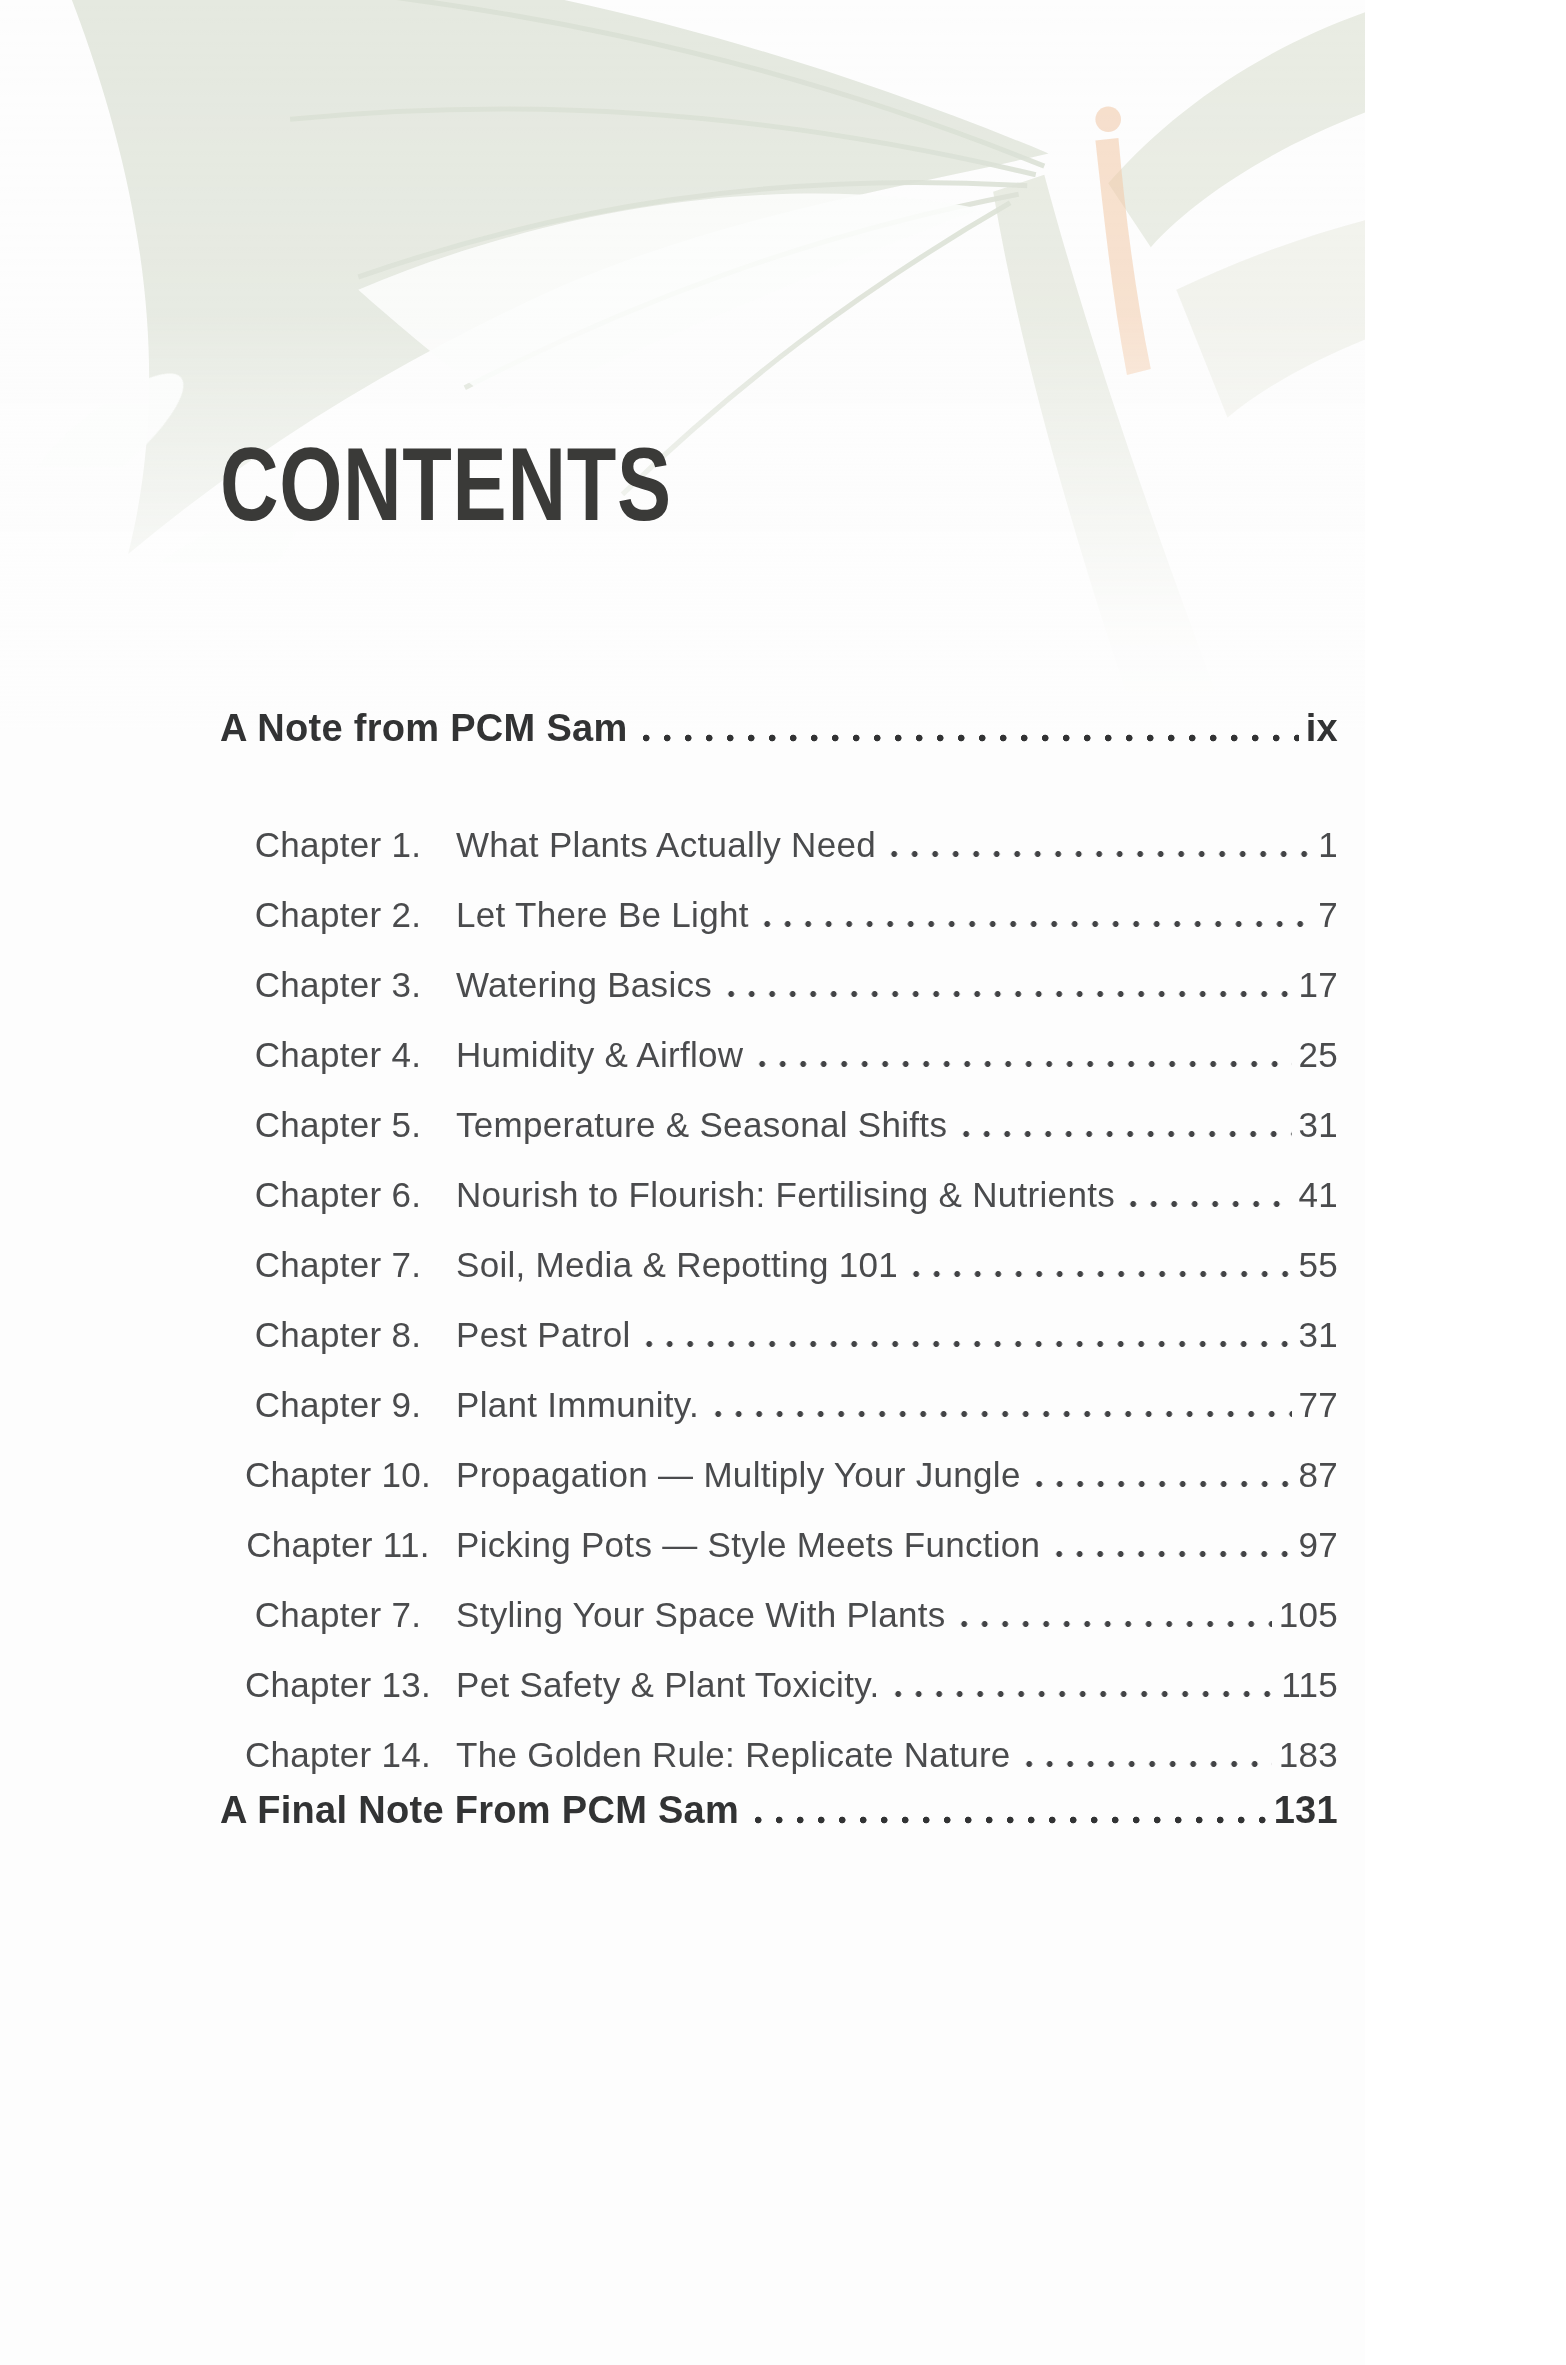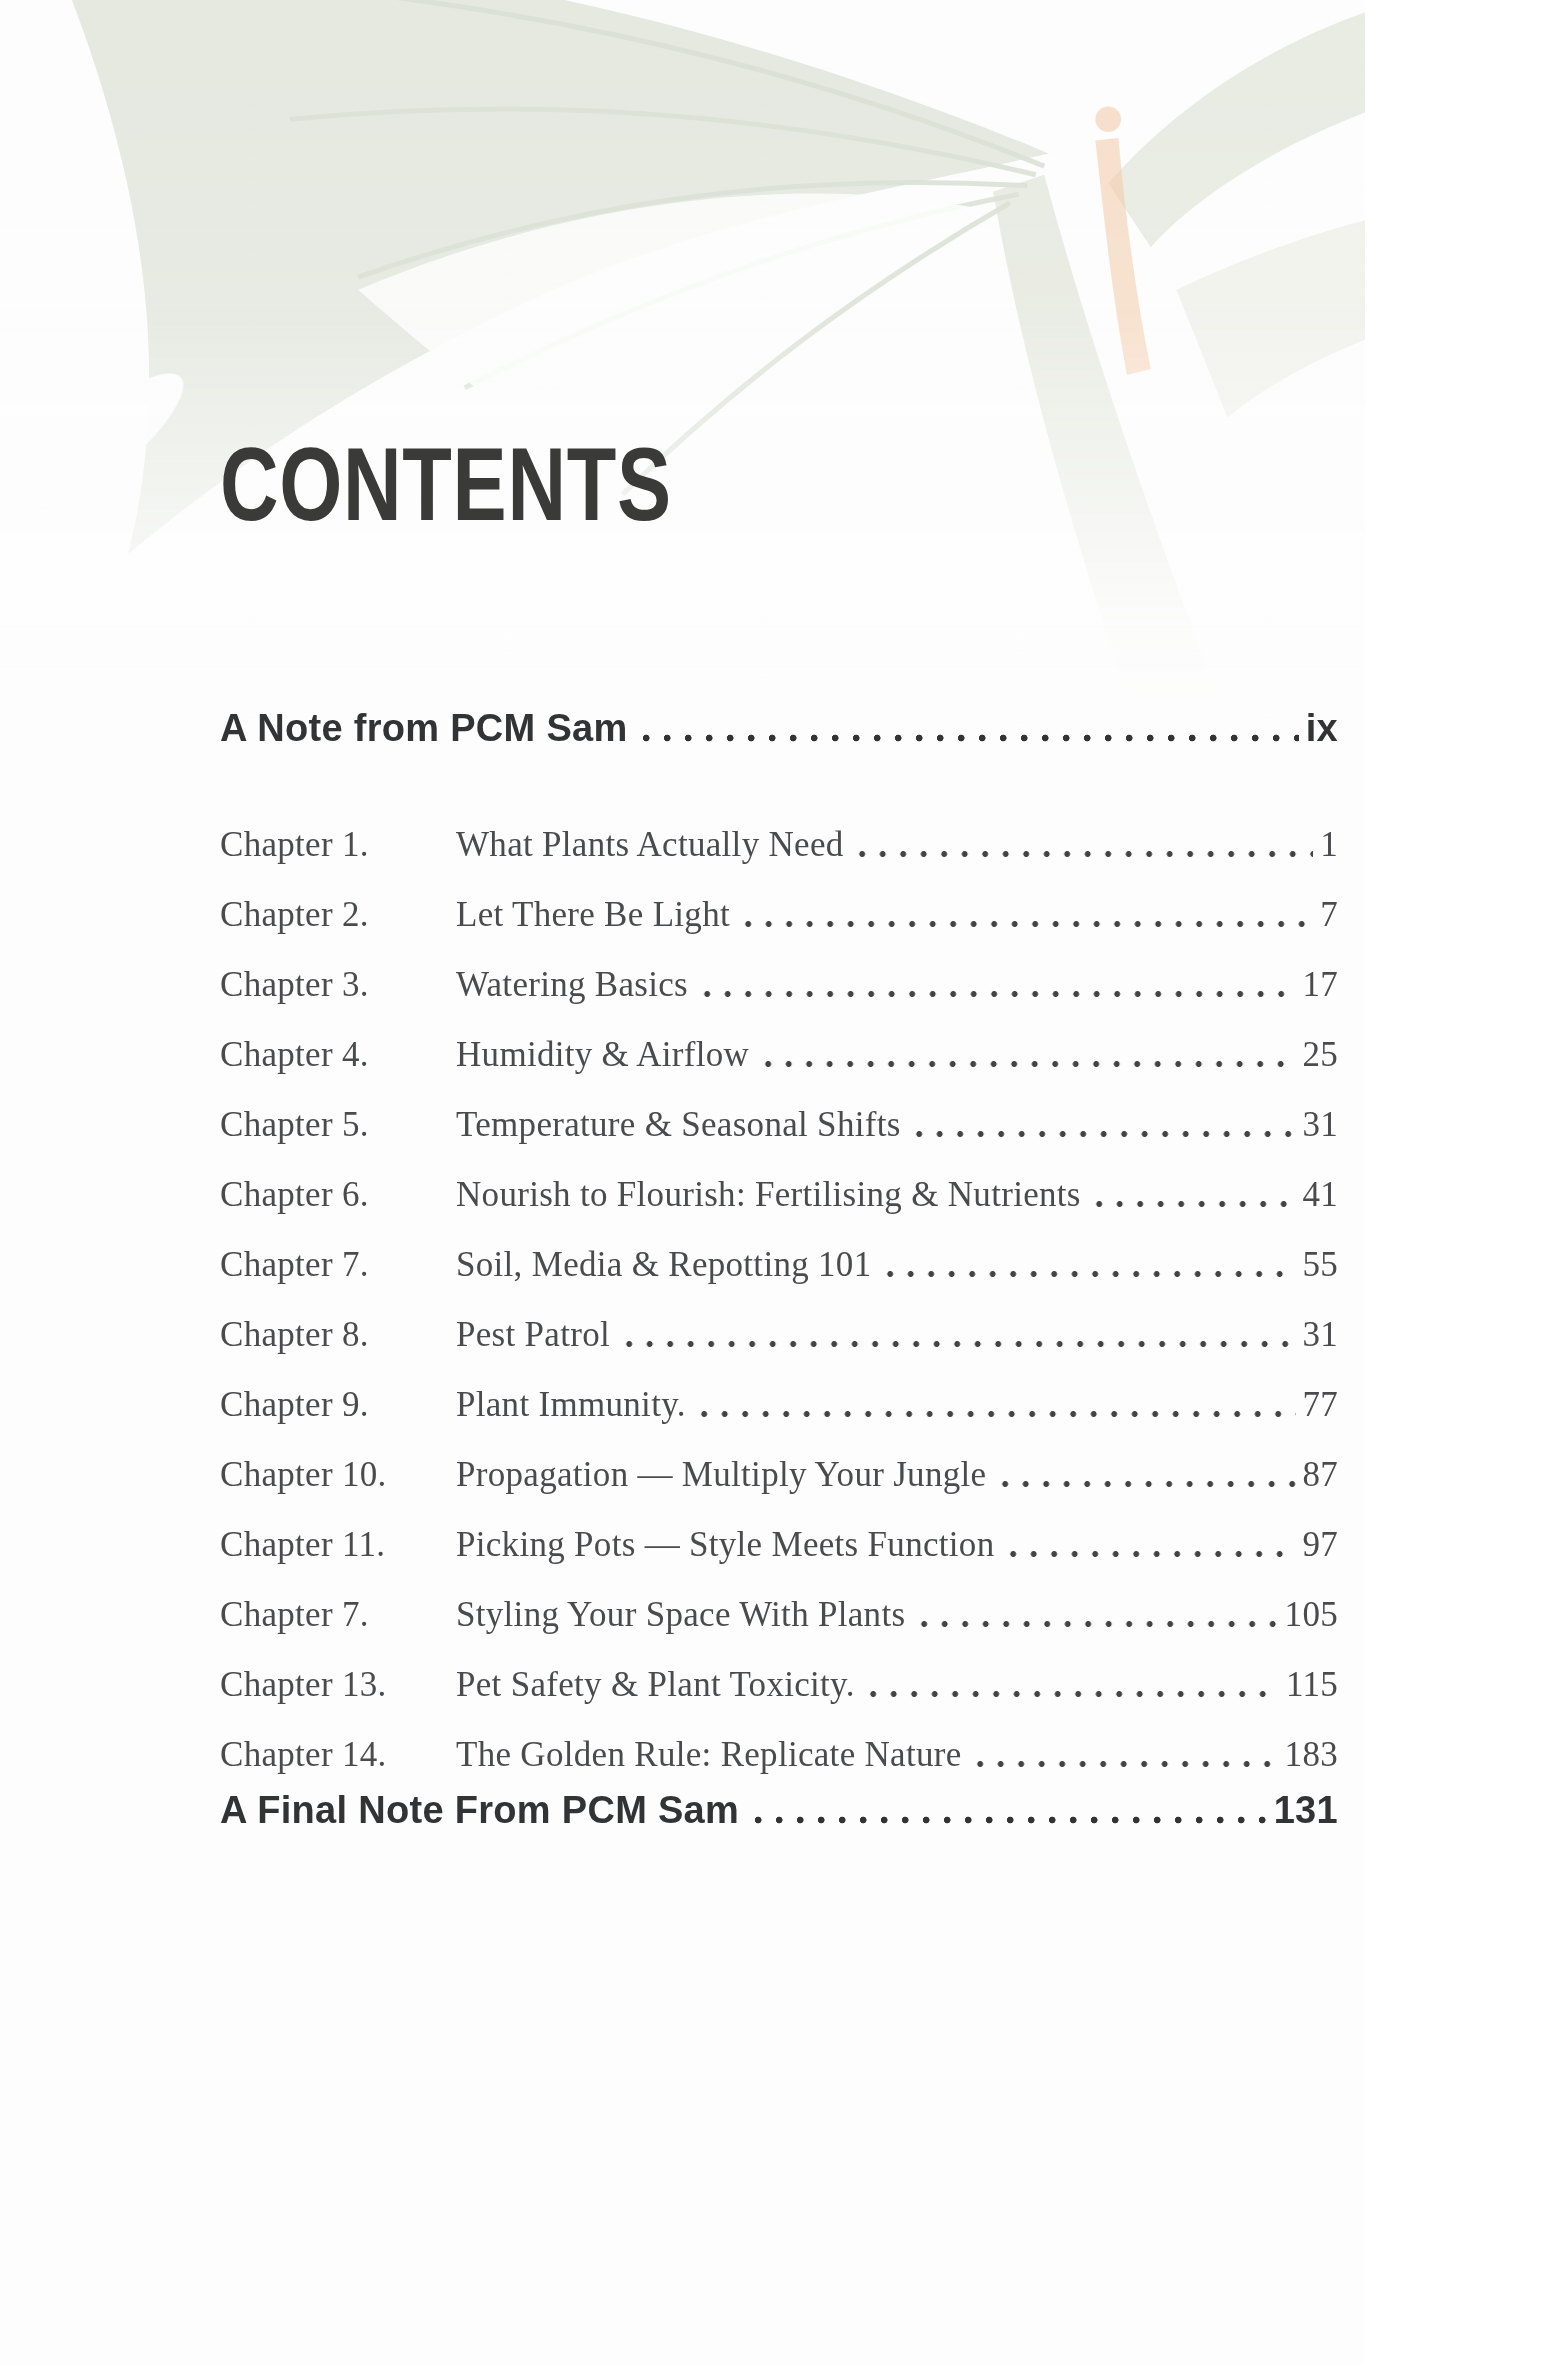--- a/index.html
+++ b/index.html
@@ -45,26 +45,26 @@
     transform-origin: left top;
     white-space: nowrap;
   }
 
   
   .front-note, .end-note, .chapters { position: absolute; left: 220px; width: 1118px; }
   .front-note { top: 706px; }
   .end-note   { top: 1788px; }
   .chapters   { top: 823px; }
 
-  .row { display: flex; align-items: flex-start; }
+  .row { display: flex; align-items: flex-start; text-align: center; }
   .ch-row { height: 70px; }
   .row span { line-height: 44px; display: block; }
 
   .note-row { font-size: 38px; font-weight: 700; color: #323334; letter-spacing: 0.3px; }
-  .ch-row   { font-size: 35px; font-weight: 400; color: #4a4b4d; letter-spacing: 0.3px; font-family: Liberation Serif, serif; }
+  .ch-row   { font-size: 35px; font-weight: 400; color: #4a4b4d; letter-spacing: 0.3px; }
 
   .ch-label { width: 236px; flex: 0 0 236px; }
   .ch-title { white-space: nowrap; flex: 0 0 auto; }
   .note-label { white-space: nowrap; flex: 0 0 auto; }
 
   .leader {
     flex: 1 1 auto;
     height: 44px;
     margin: 0 6.8px 0 8.5px;
     background-image: radial-gradient(circle at 10.2px 31px, #424345 2.6px, rgba(0,0,0,0) 3.3px);

